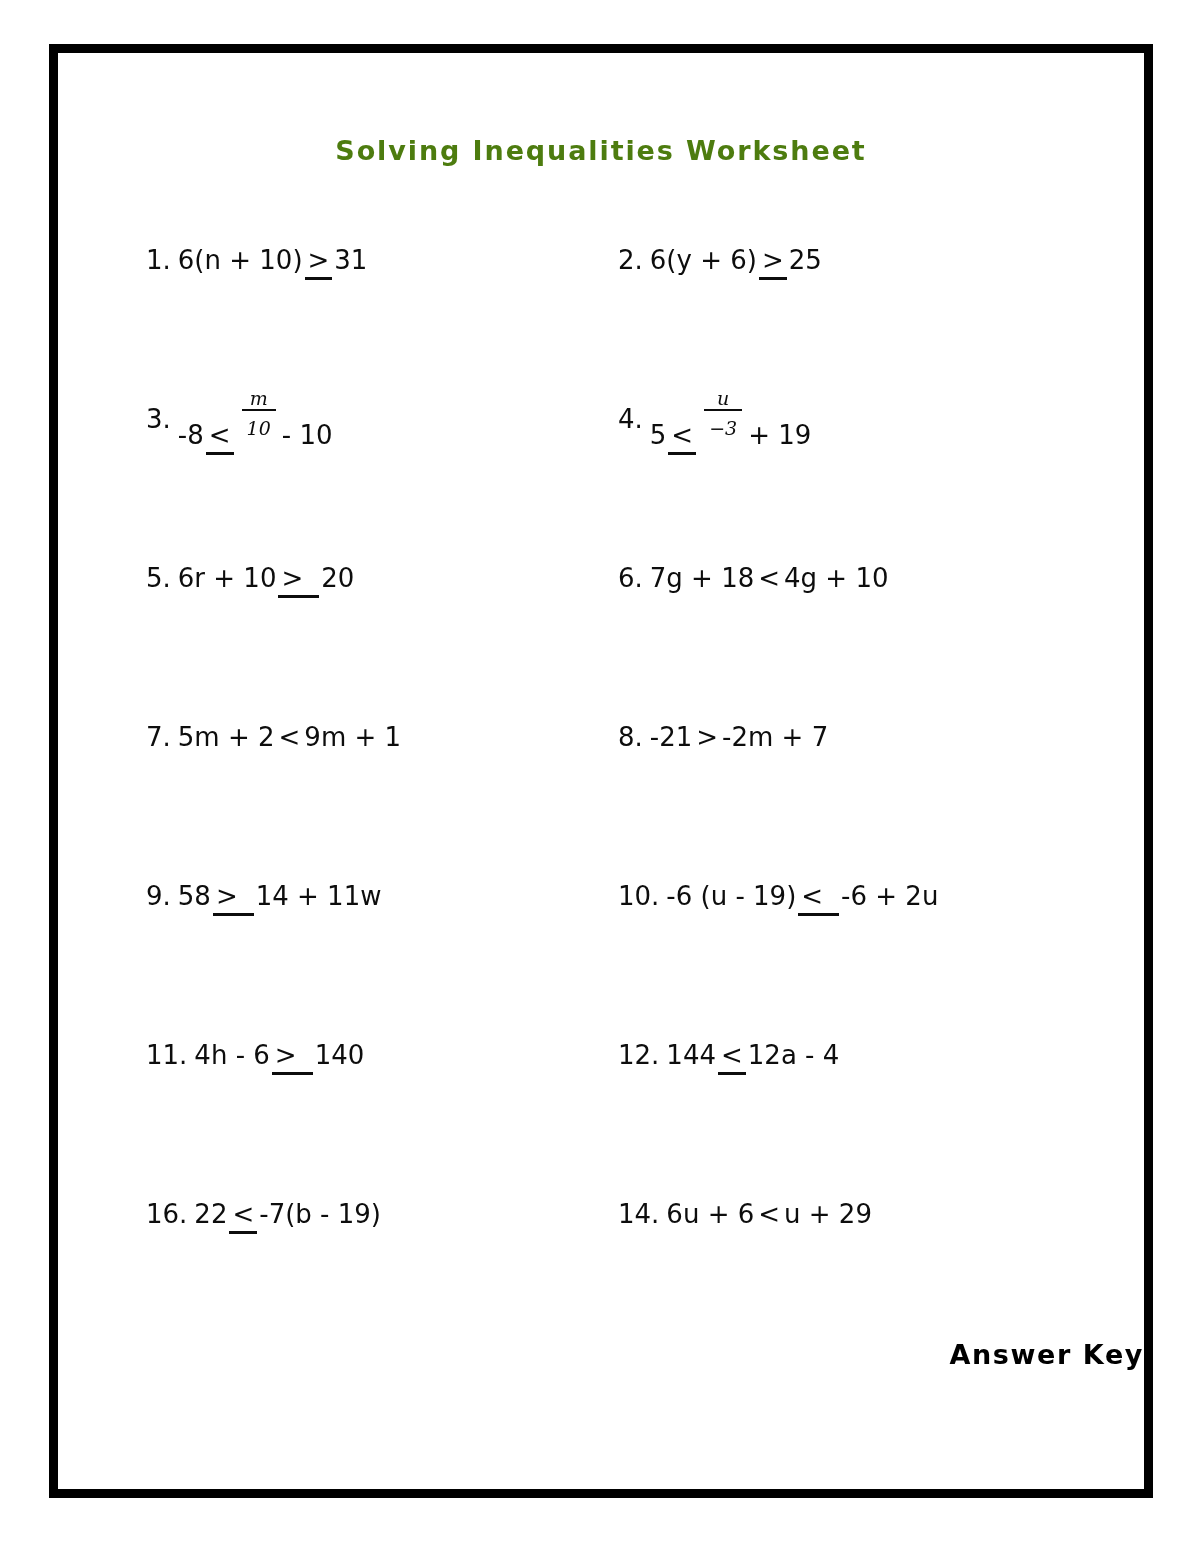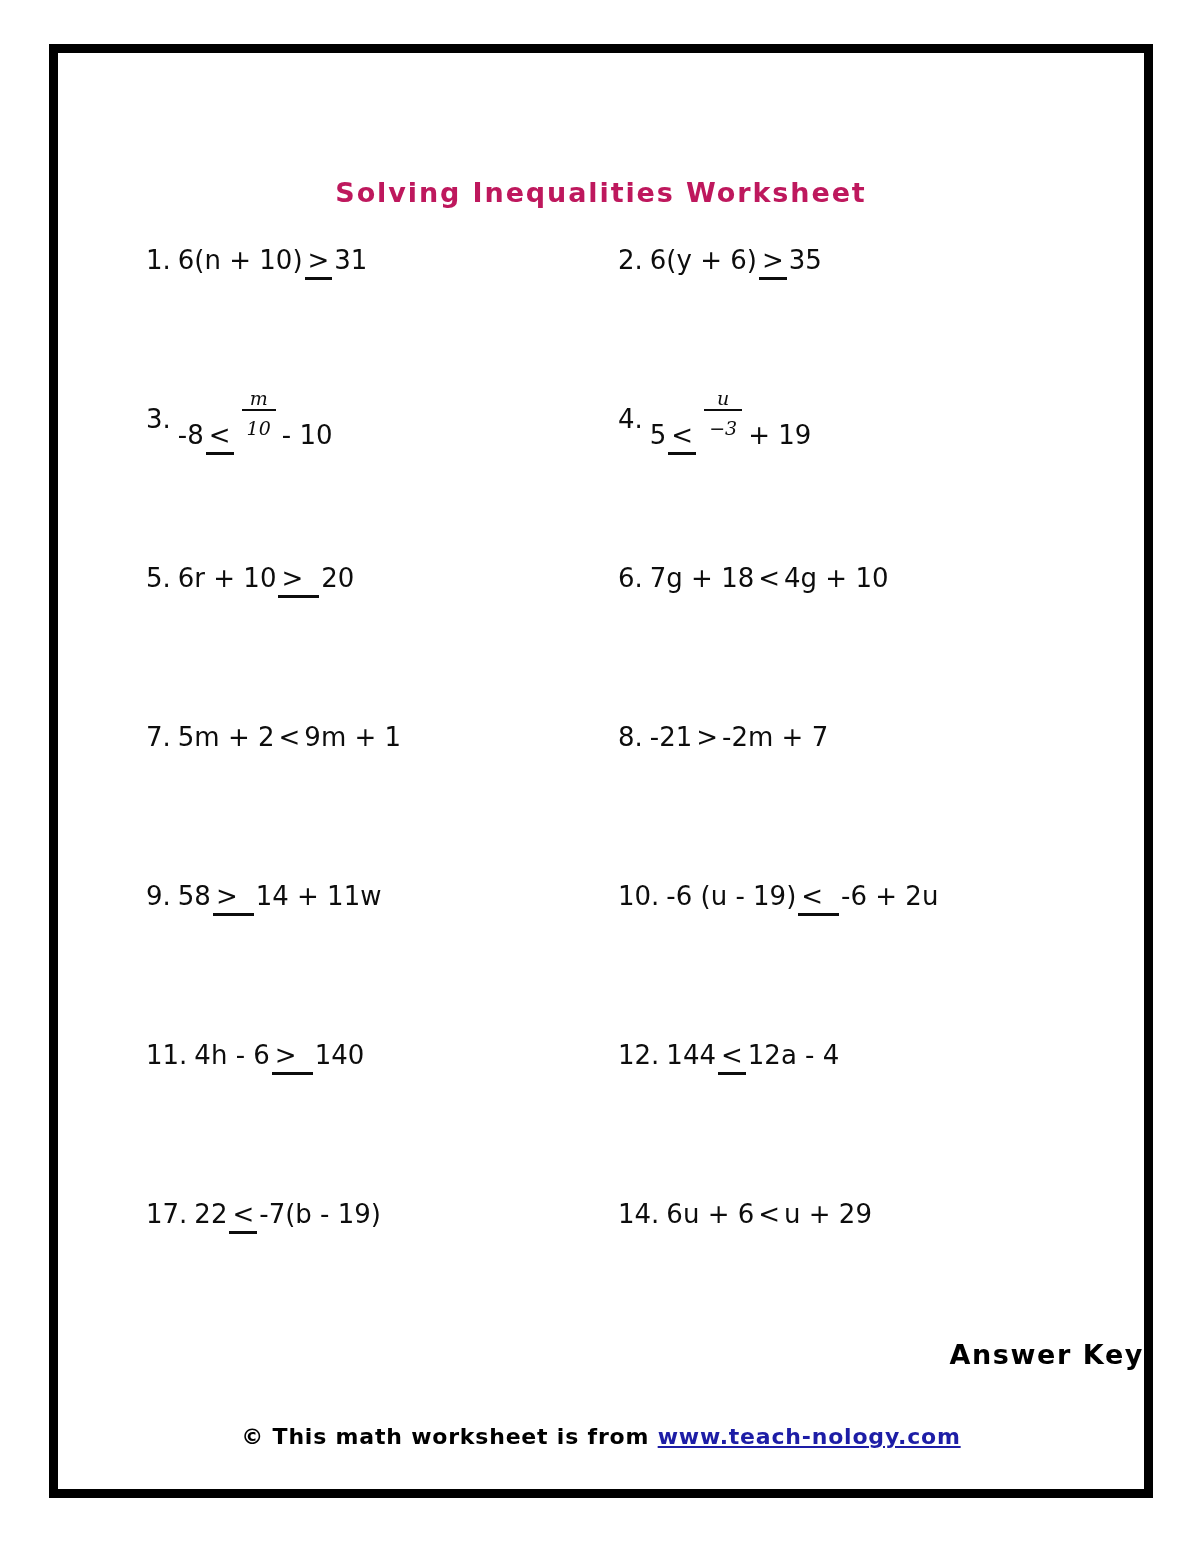--- a/index.html
+++ b/index.html
@@ -74,22 +74,21 @@
   #worksheet-title {
     position: absolute;
     left: 0;
     top: 82px;
     width: 100%;
     text-align: center;
     font-family: "DejaVu Sans", sans-serif;
     font-size: 27px;
     font-weight: bold;
     letter-spacing: 1.9px;
-    color: #be185d;
-    margin-top: 42px;
+    color: #4d7c0f;
   }
 
   
   #problem-grid {
     position: absolute;
     left: 0;
     top: 182px;
     width: 100%;
   }
   .problem-row {
@@ -216,21 +215,21 @@
               <span>6(n  +  10)</span>
               <span class="op-underlined">&gt;</span>
               <span>31</span>
             </span>
           </div>
           <div class="problem col-right">
             <span class="prob-num">2.</span>
             <span class="prob-body">
               <span>6(y  +  6)</span>
               <span class="op-underlined">&gt;</span>
-              <span>35</span>
+              <span>25</span>
             </span>
           </div>
         </div>
         <div class="problem-row">
           <div class="problem col-left">
             <span class="prob-num">3.</span>
             <span class="prob-body">
               <span>-8</span>
               <span class="op-underlined">&lt;</span>
               <span class="fraction">
@@ -320,38 +319,35 @@
             <span class="prob-num">12.</span>
             <span class="prob-body">
               <span>144</span>
               <span class="op-underlined">&lt;</span>
               <span>12a  -  4</span>
             </span>
           </div>
         </div>
         <div class="problem-row">
           <div class="problem col-left">
-            <span class="prob-num">17.</span>
+            <span class="prob-num">16.</span>
             <span class="prob-body">
               <span>22</span>
               <span class="op-underlined">&lt;</span>
               <span>-7(b  -  19)</span>
             </span>
           </div>
           <div class="problem col-right">
             <span class="prob-num">14.</span>
             <span class="prob-body">
               <span>6u  +  6</span>
               <span class="op-plain">&lt;</span>
               <span>u  +  29</span>
             </span>
           </div>
         </div>
       </div>
 
     <div id="answer-key-heading">Answer Key</div>
 
-    <div id="footer-credit">
-      <span>© This math worksheet is from </span><a id="footer-link" href="#" style="color: rgb(29, 29, 166);">www.teach-nology.com</a>
-    </div>
 
   </div>
 </div>
 
 </body></html>

